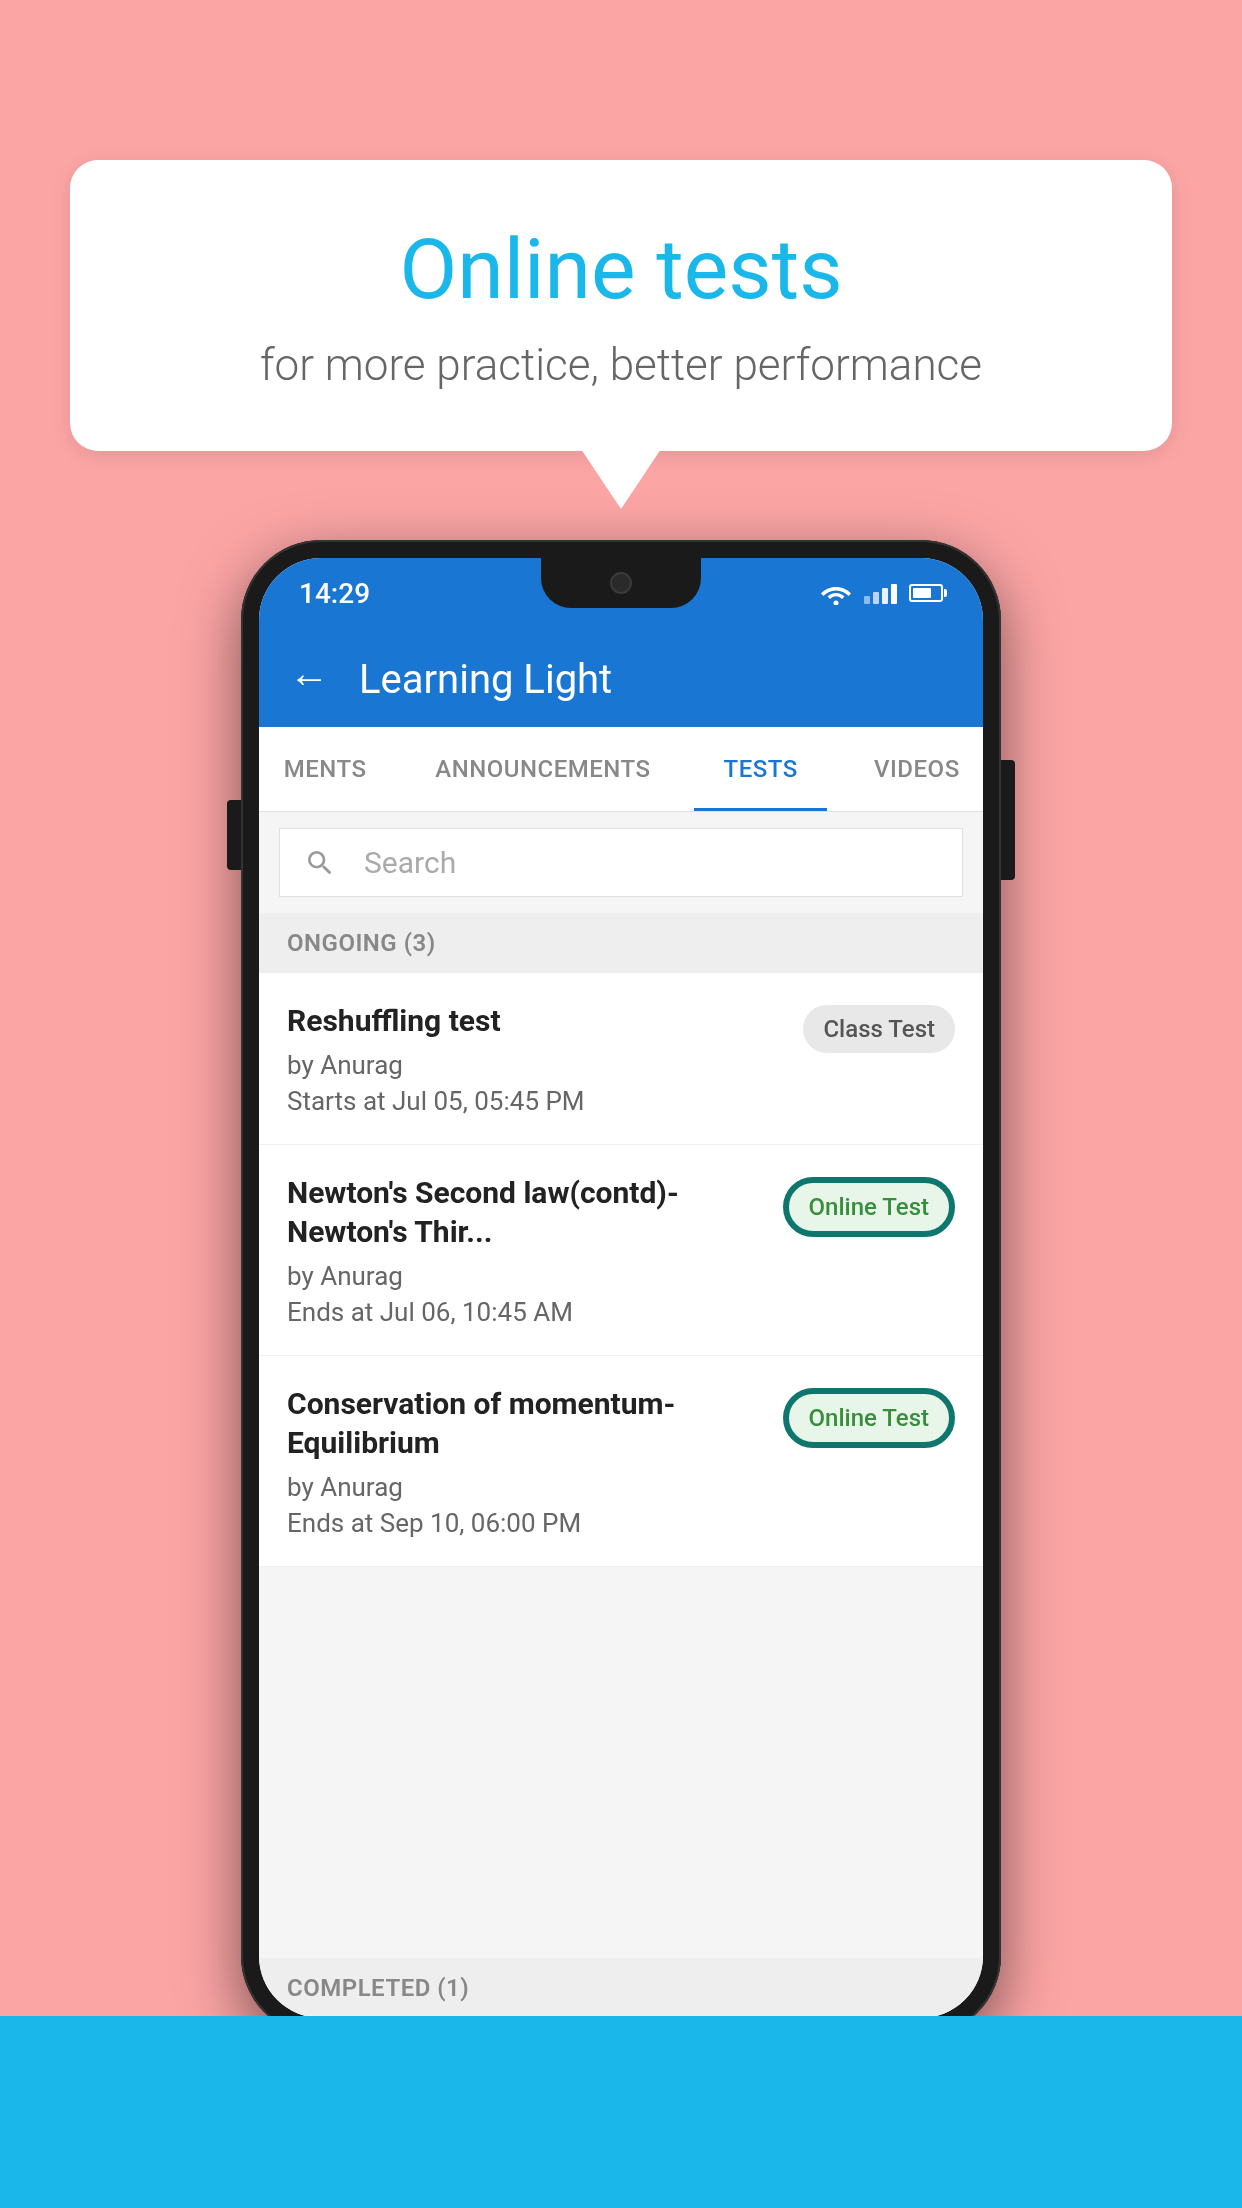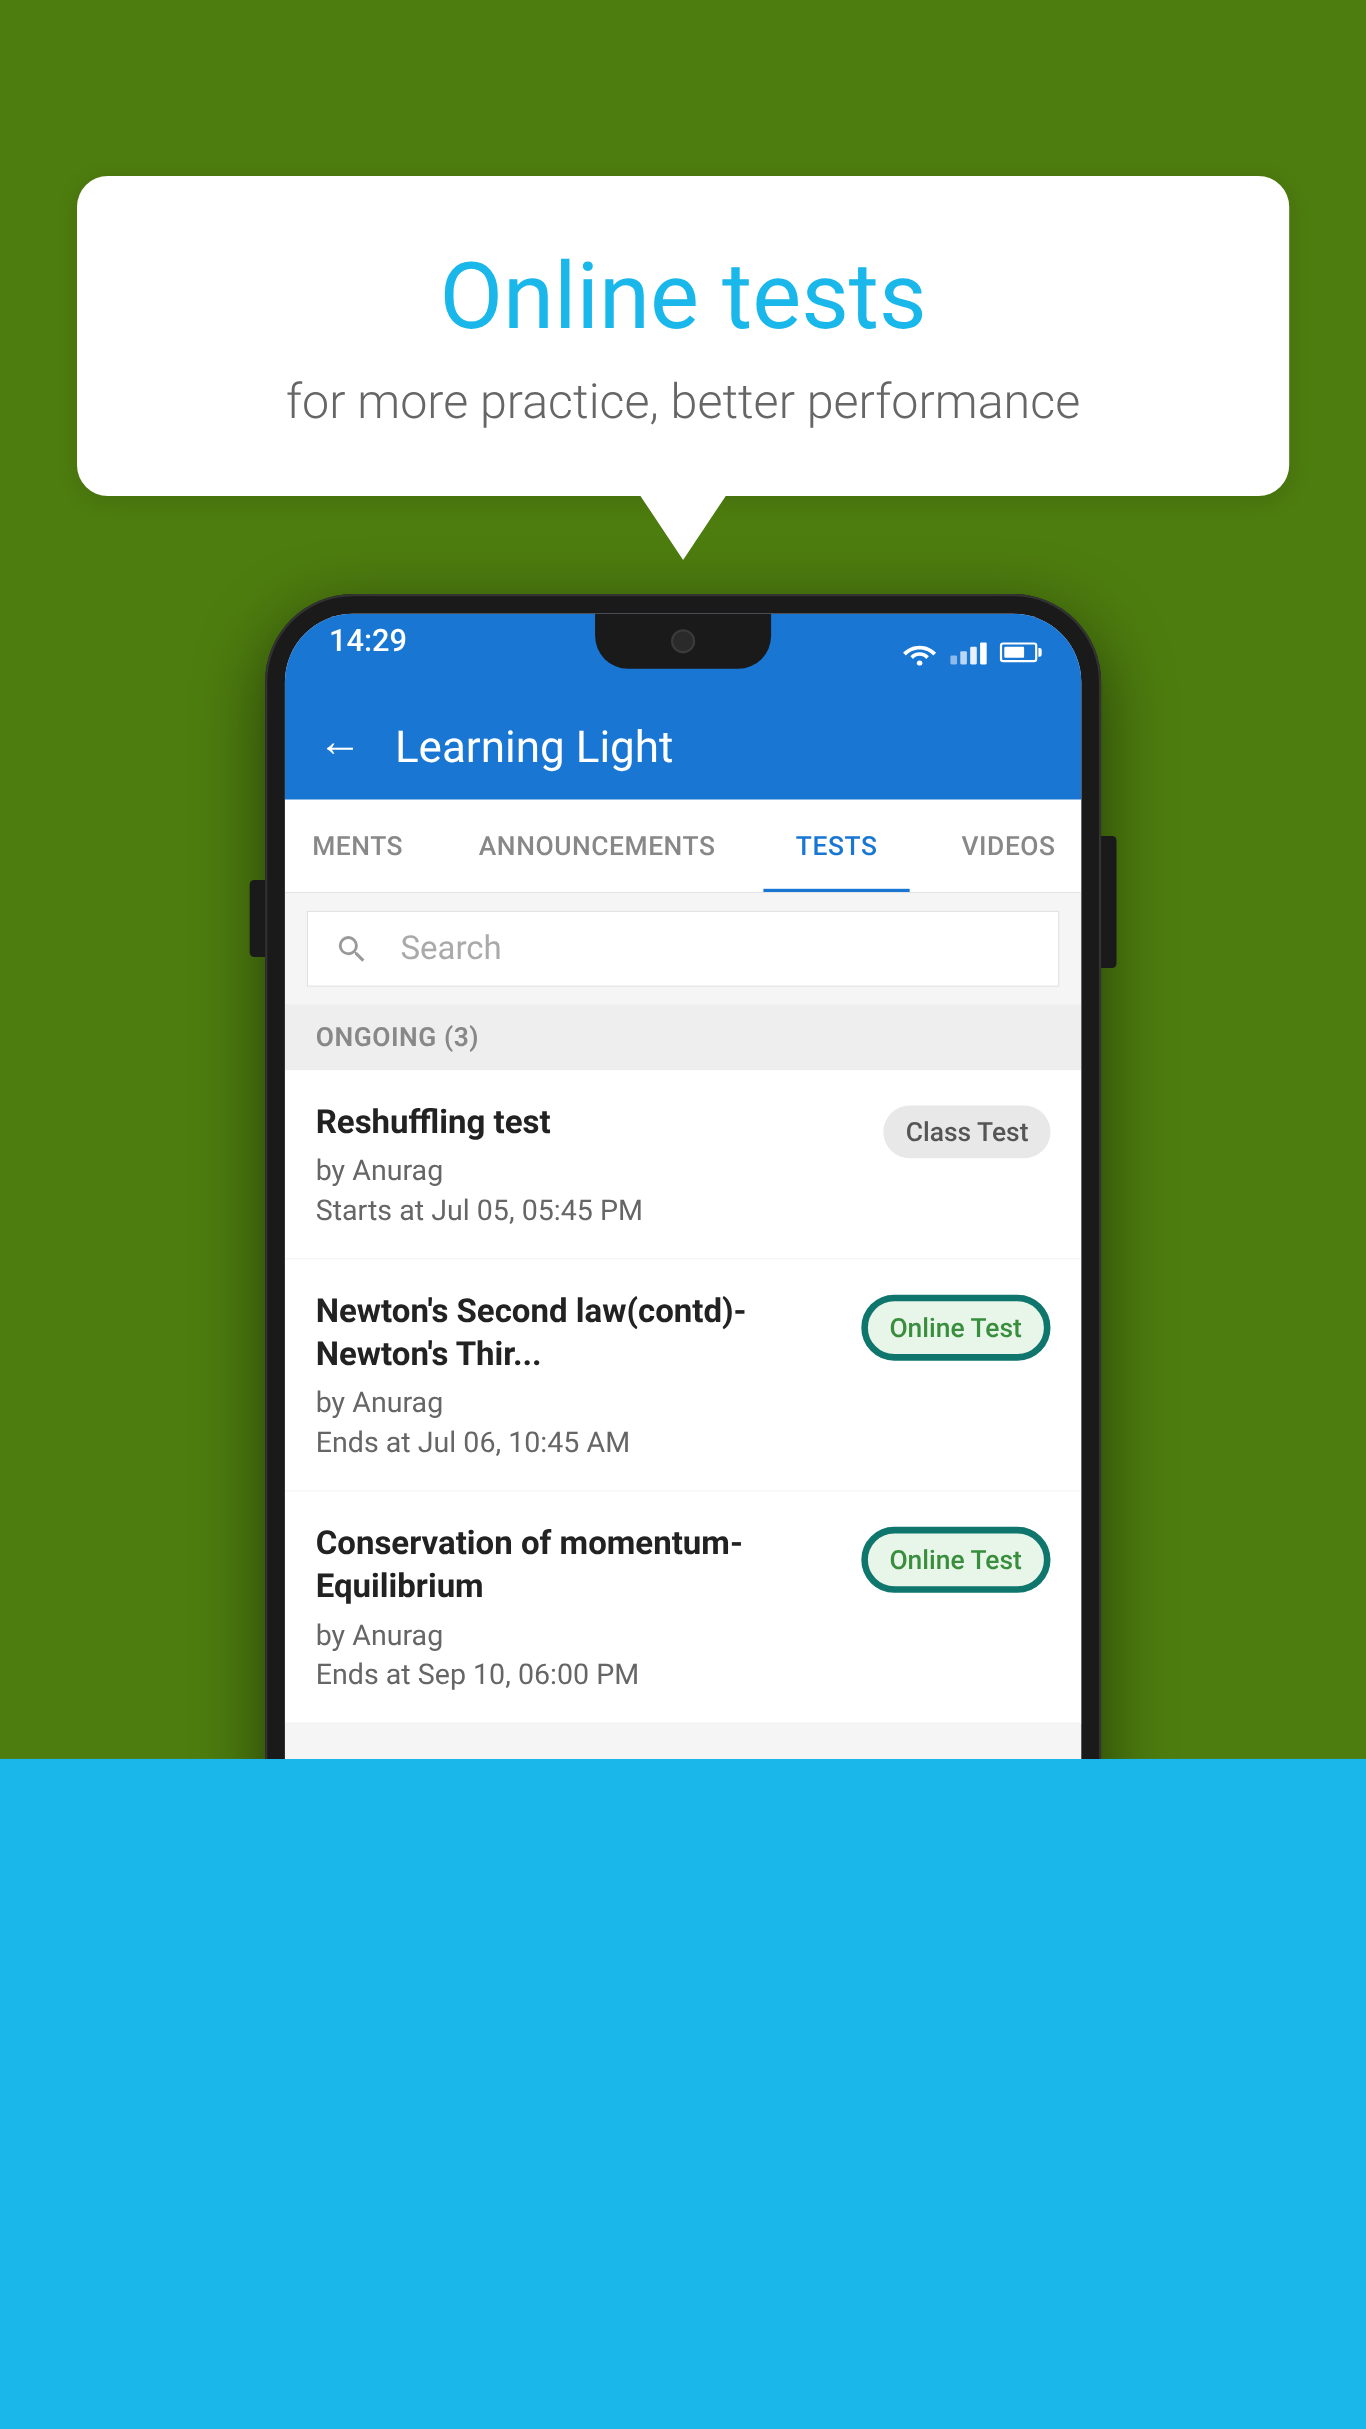--- a/index.html
+++ b/index.html
@@ -126,20 +126,21 @@
       left: 50%;
       transform: translateX(-50%);
       border: 2px solid #3a3a3a;
     }
 
     
     .status-bar {
       background: #1976d2;
       height: 62px;
       display: flex;
+      align-items: center;
       justify-content: space-between;
       padding: 0 40px;
       position: relative;
       z-index: 10;
       padding-top: 8px;
     }
 
     .status-time {
       color: white;
       font-size: 28px;
@@ -351,21 +352,21 @@
       text-transform: uppercase;
       position: absolute;
       bottom: 0;
       left: 0;
       right: 0;
     }
   </style>
 </head>
 <body>
 
-<div style="width:1242px;height:1599px;background:#4d7c0f;position:relative;overflow:hidden;">
+<div style="width:1242px;height:2016px;background:#fca5a5;position:relative;overflow:hidden;">
 
   <div class="speech-bubble-container">
     <div class="speech-bubble">
       <div class="speech-bubble-title">Online tests</div>
       <div class="speech-bubble-subtitle">for more practice, better performance</div>
     </div>
     <div class="speech-bubble-arrow"></div>
   </div>
 
   <div class="phone-wrapper">

